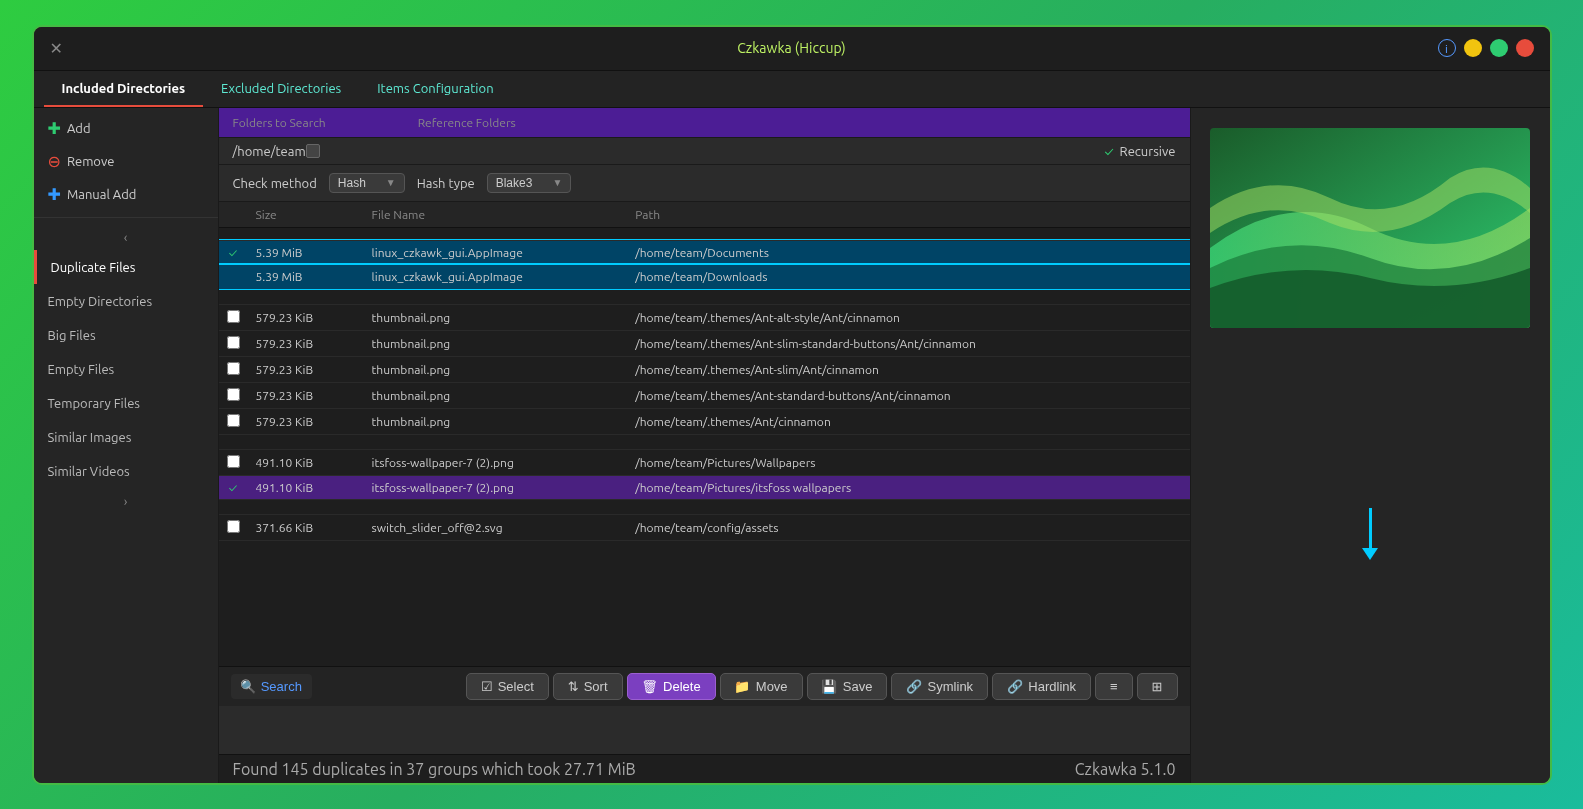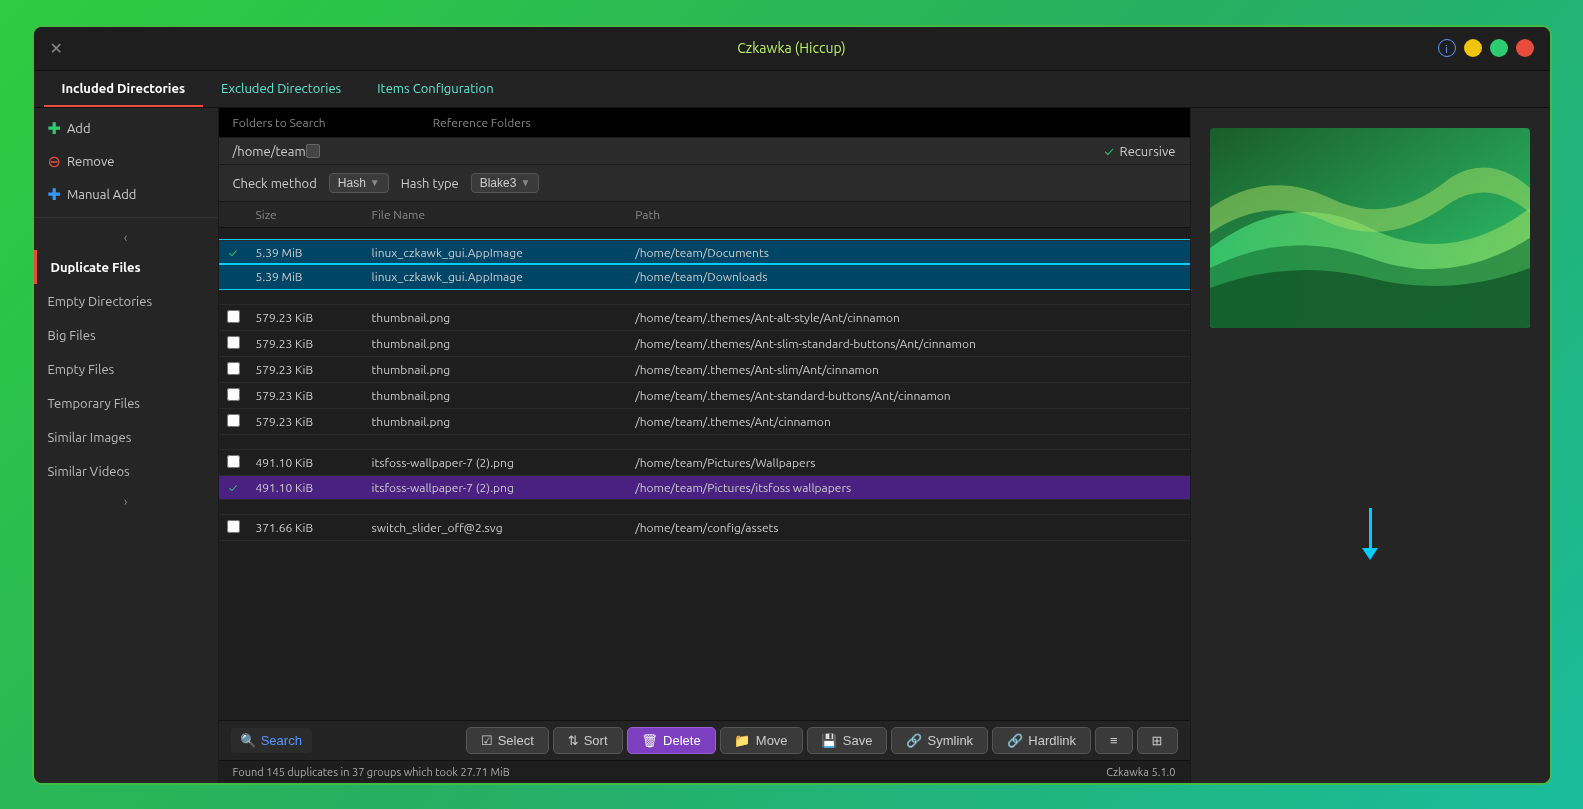--- a/index.html
+++ b/index.html
@@ -127,21 +127,21 @@
     }
     .sidebar-nav-item {
       padding: 10px 14px;
       cursor: pointer;
       color: #bbb;
       font-size: 13px;
       position: relative;
     }
     .sidebar-nav-item.active {
       color: #fff;
-      font-weight: bold;
+      font-weight: normal;
       border-left: 3px solid #e74c3c;
     }
     .sidebar-chevron {
       display: flex;
       align-items: center;
       justify-content: center;
       padding: 6px;
       color: #888;
       cursor: pointer;
     }
@@ -149,25 +149,25 @@
     
     .center-panel {
       flex: 1;
       display: flex;
       flex-direction: column;
       overflow: hidden;
     }
 
     
     .dir-header {
-      background: #000000;
+      background: #4c1d95;
       padding: 8px 14px;
       display: flex;
       align-items: flex-end;
-      gap: 35px;
+      gap: 20px;
       border-bottom: 1px solid #1a1a1a;
     }
     .dir-header-label {
       color: #888;
       font-size: 12px;
     }
 
     
     .dir-row {
       background: #2b2b2b;
@@ -211,21 +211,21 @@
     .dropdown-btn {
       background: #3a3a3a;
       border: 1px solid #555;
       border-radius: 4px;
       padding: 2px 8px;
       color: #ccc;
       font-size: 12px;
       cursor: pointer;
       display: flex;
       align-items: center;
-      gap: 4px;
+      gap: 20px;
     }
     .dropdown-arrow { color: #888; font-size: 10px; }
 
     
     .file-table-container {
       flex: 1;
       overflow-y: auto;
       background: #1e1e1e;
     }
     .file-table {
@@ -314,25 +314,26 @@
       display: flex;
       align-items: center;
       gap: 4px;
     }
 
     
     .status-bar {
       background: #1e1e1e;
       padding: 5px 14px;
       color: #aaa;
-      font-size: 11px;
+      font-size: 16px;
       border-top: 1px solid #111;
       display: flex;
       justify-content: space-between;
       align-items: flex-end;
+      margin-top: 48px;
     }
 
     
     .log-area {
       background: #1a1a1a;
       padding: 6px 14px;
       font-family: monospace;
       font-size: 12px;
       color: #aaa;
       min-height: 60px;

